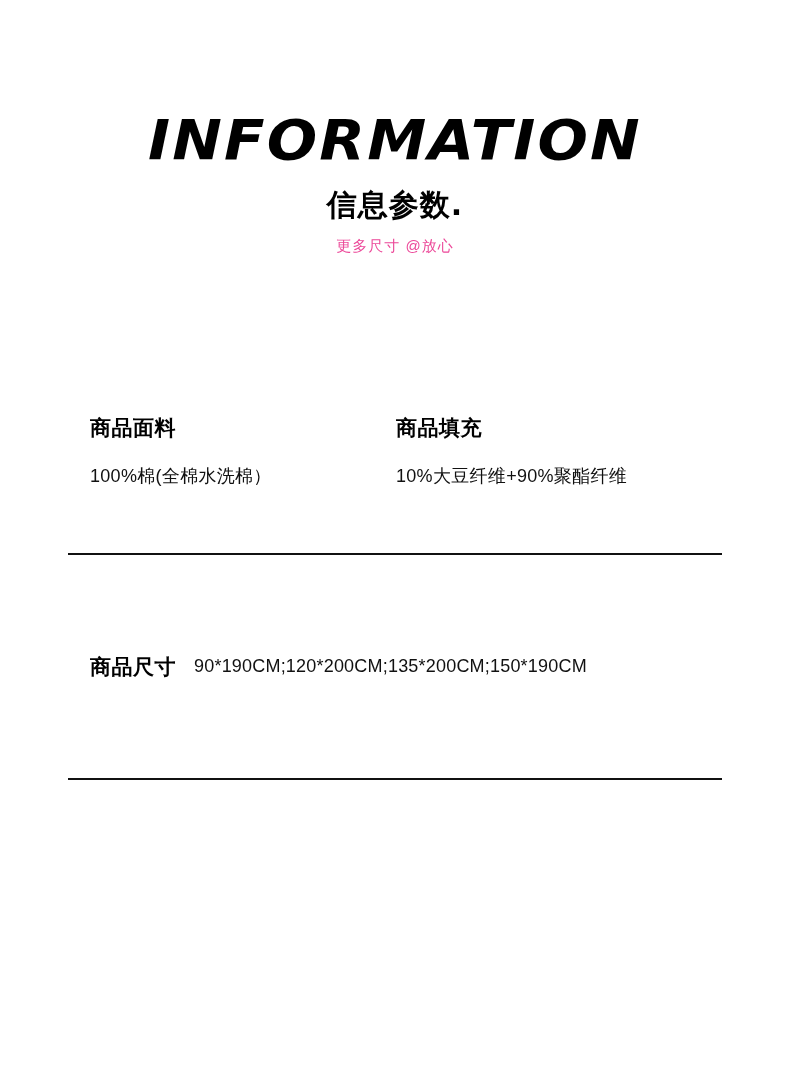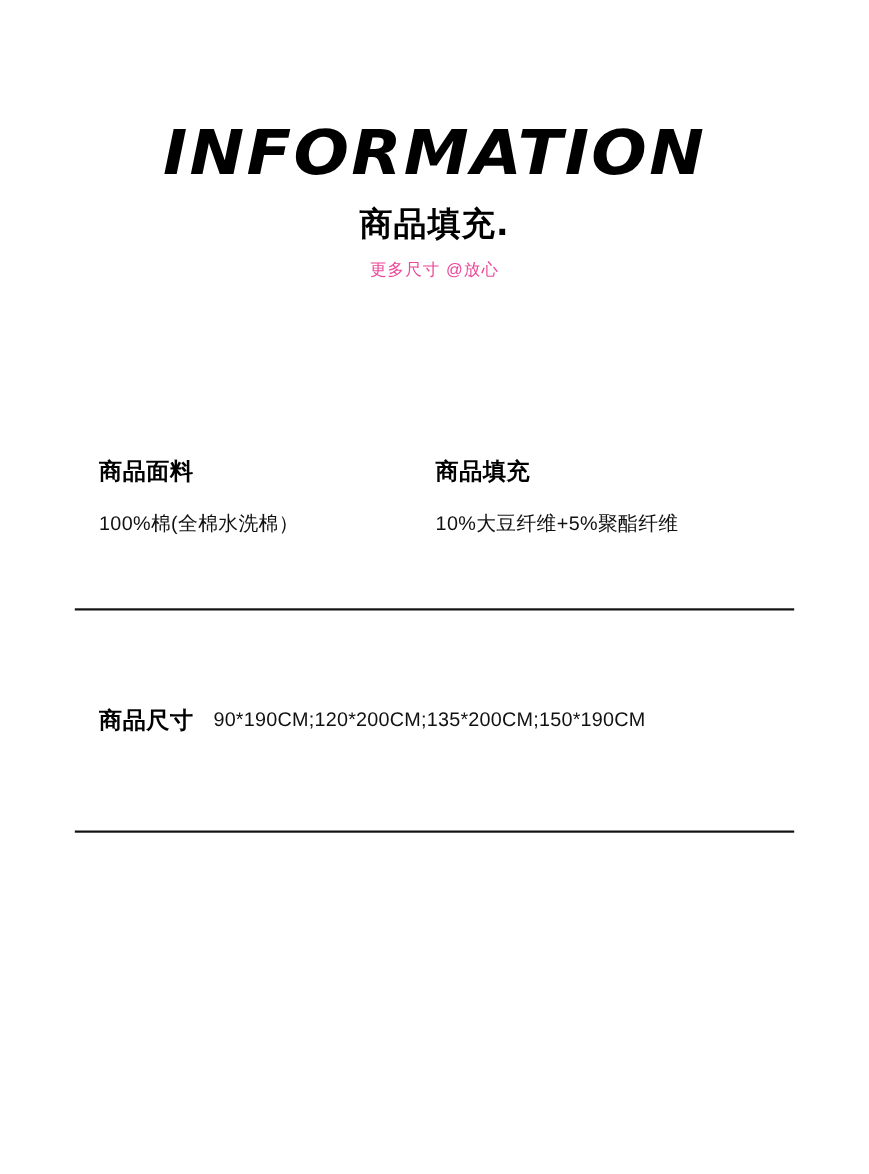--- a/index.html
+++ b/index.html
@@ -112,21 +112,21 @@
   }
   .col .value {
     display: block;
   }
 
   
   .row-size {
     display: flex;
     align-items: center;
     padding: 0 20px 0 22px;
-    height: 200px;
+    height: 223px;
   }
   .row-size .label {
     align-self: center;
   }
   .row-size .value-block {
     margin-left: 18px;
     font-family: "Liberation Sans", sans-serif;
     font-size: 18px;
     line-height: 1.65;
     color: #111111;
@@ -136,36 +136,36 @@
     height: 120px;
   }
 </style>
 </head>
 <body>
 
 <div class="page">
 
   <div class="header">
     <h1 class="title-en">INFORMATION</h1>
-    <div class="title-cn">商品填充.</div>
+    <div class="title-cn">信息参数.</div>
     <div class="title-sub">更多尺寸 @放心</div>
   </div>
 
   <div class="specs">
 
 
     <div class="row">
       <div class="row-two">
         <div class="col">
           <span class="label">商品面料</span>
           <span class="value">100%棉(全棉水洗棉）</span>
         </div>
         <div class="col">
           <span class="label">商品填充</span>
-          <span class="value">10%大豆纤维+5%聚酯纤维</span>
+          <span class="value">10%大豆纤维+90%聚酯纤维</span>
         </div>
       </div>
       <div class="divider"></div>
     </div>
 
     <div class="row">
       <div class="row-size">
         <span class="label">商品尺寸</span>
         <div class="value-block">
           <div>90*190CM;120*200CM;135*200CM;150*190CM</div>

